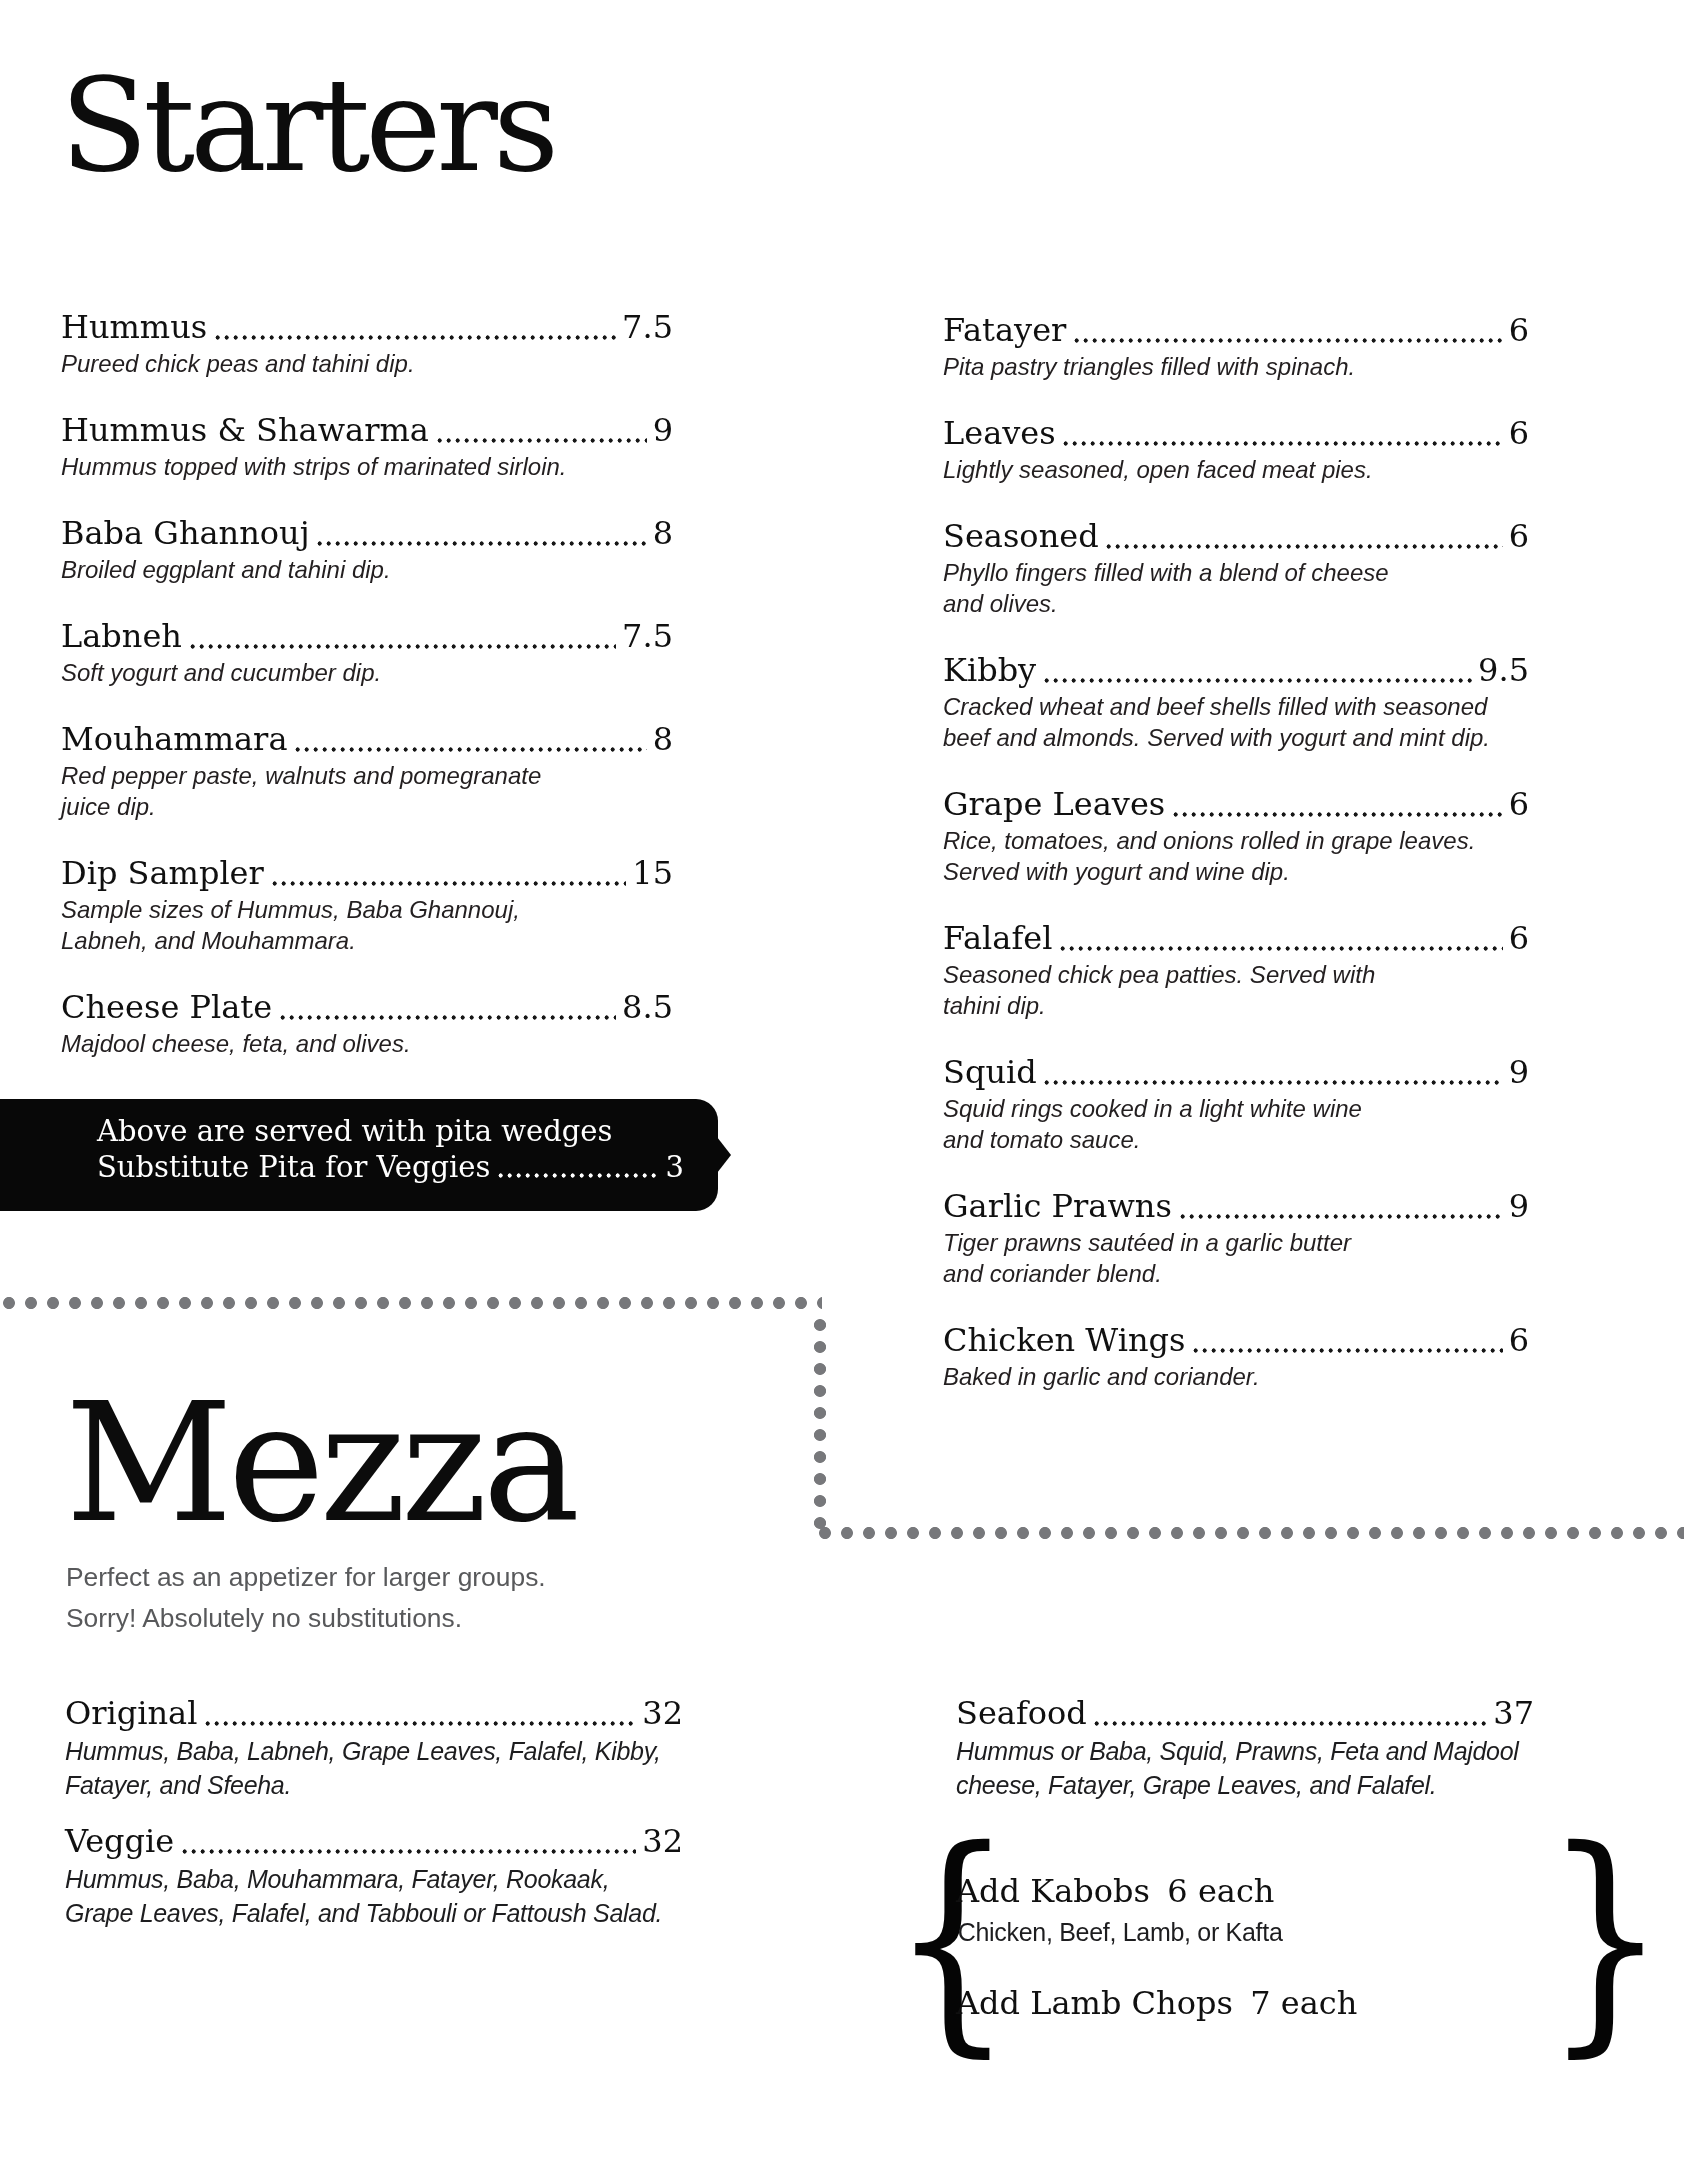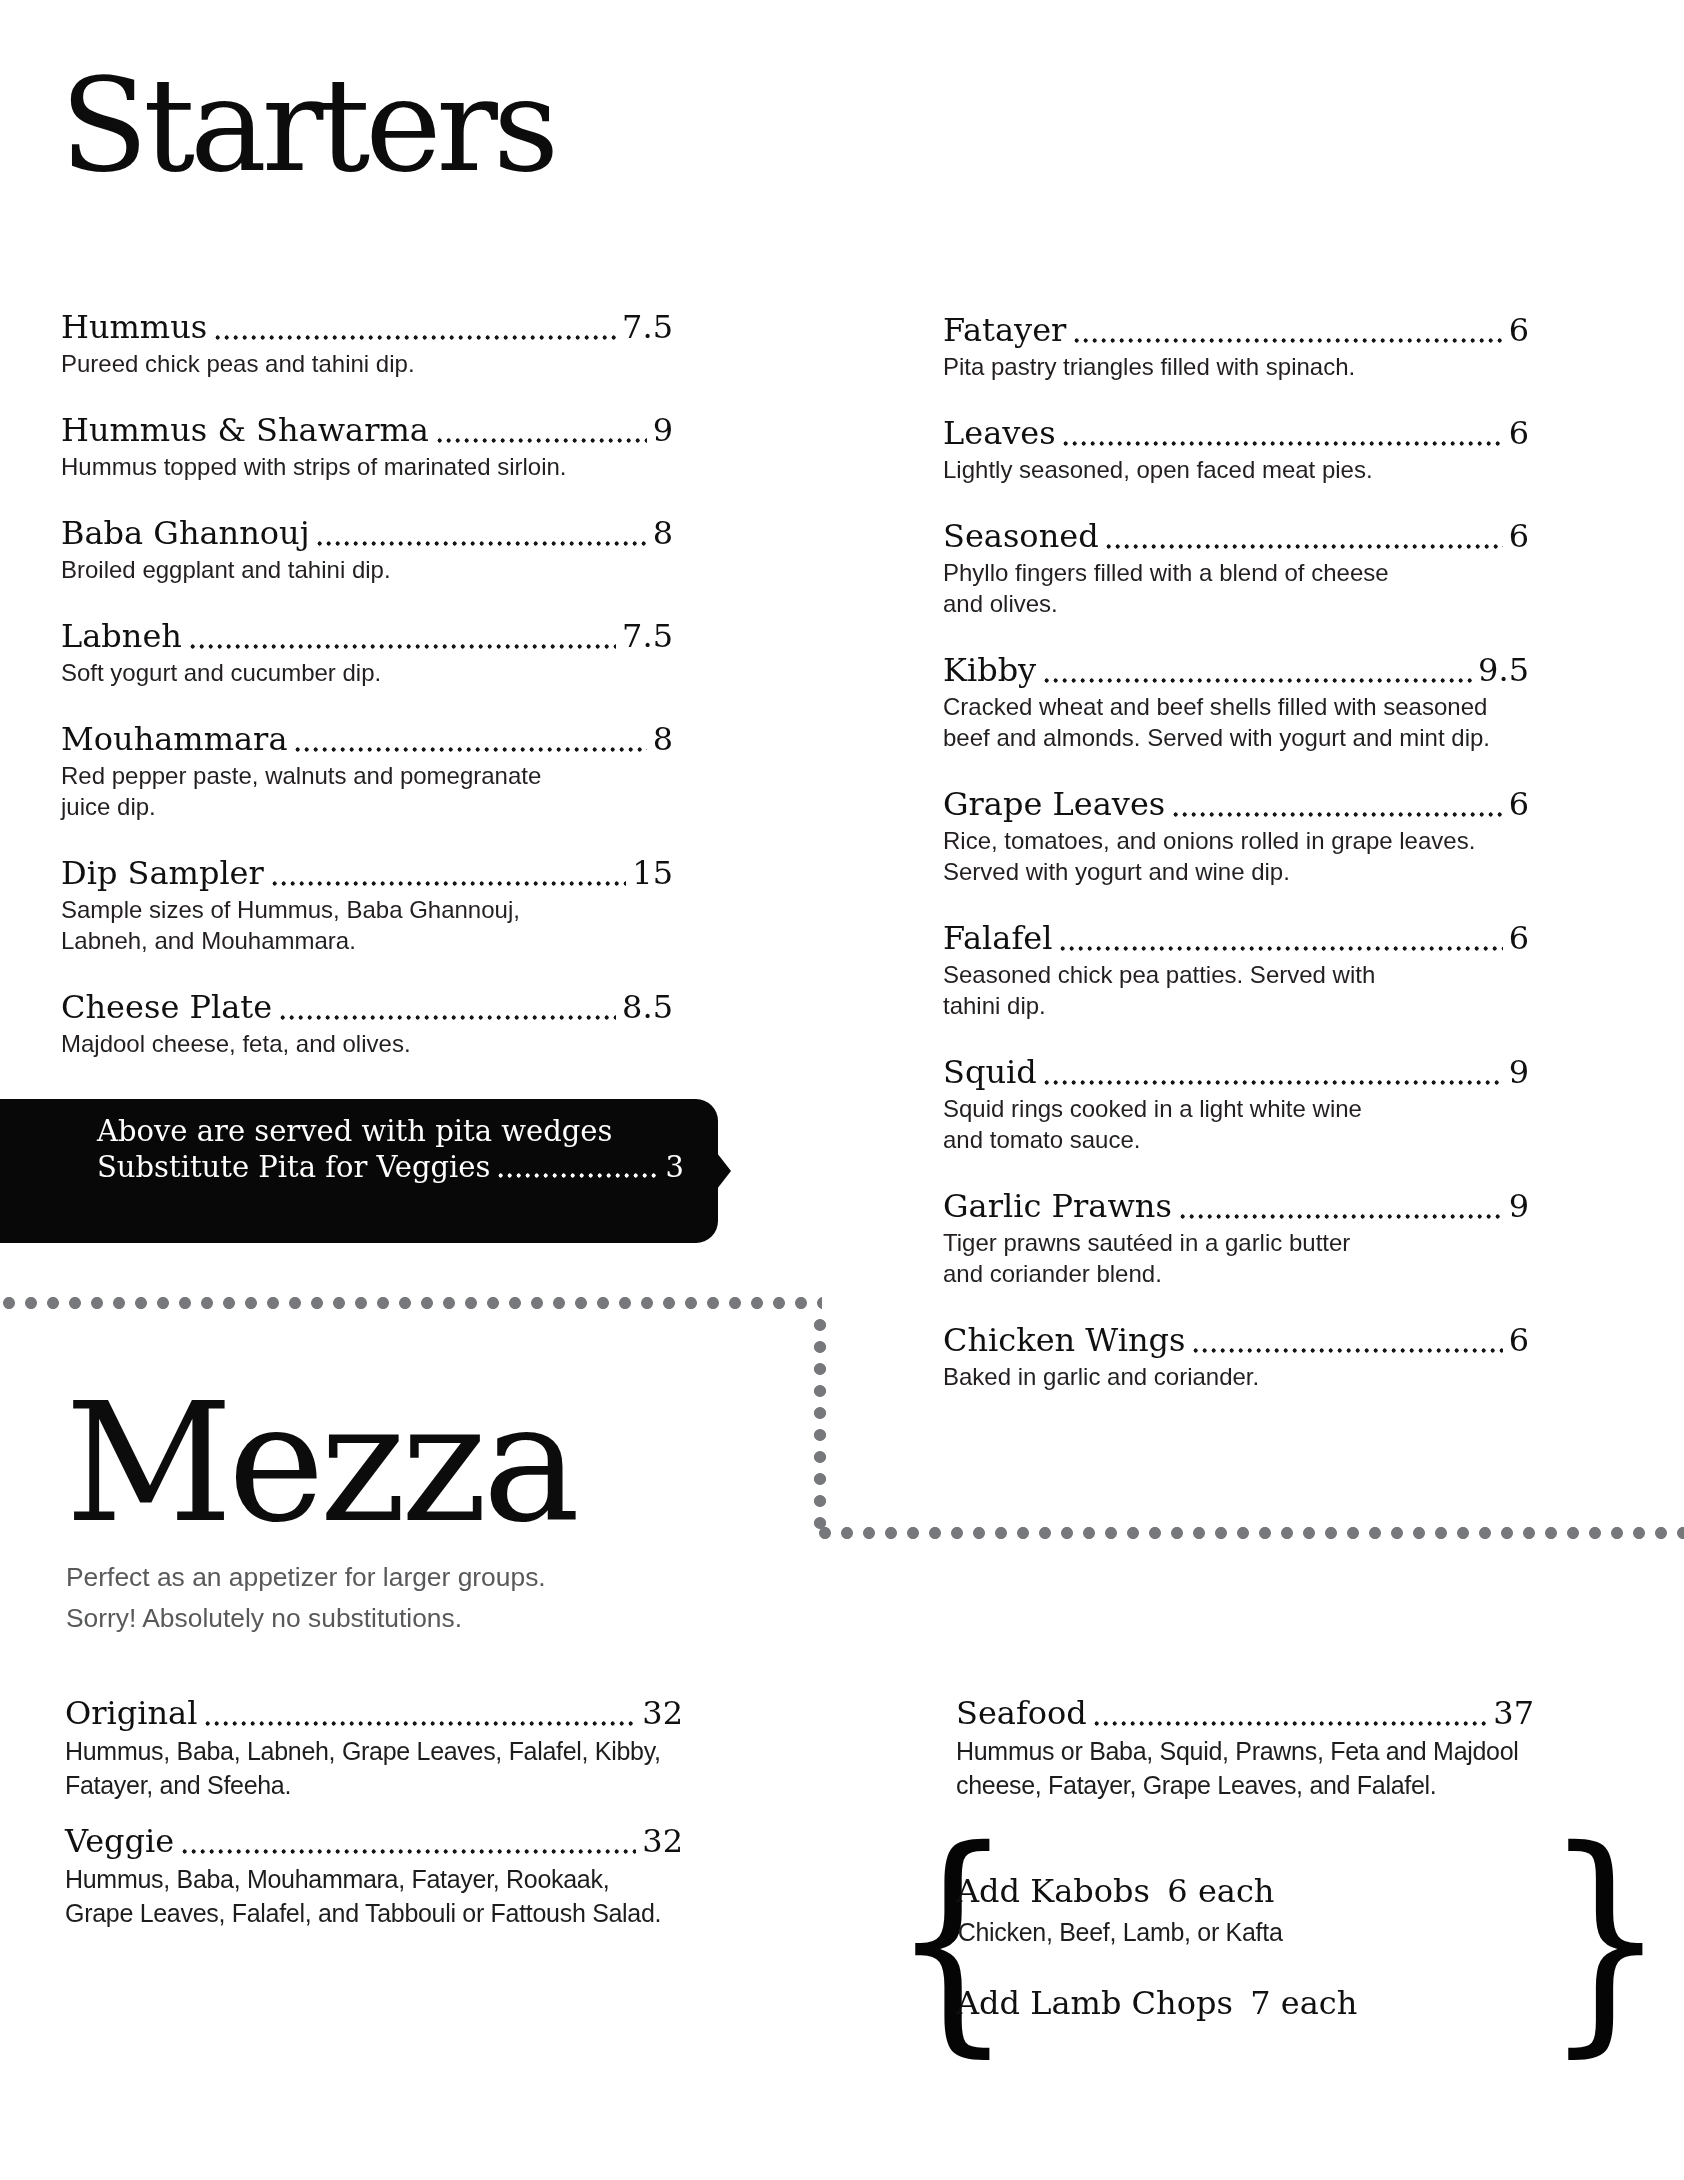--- a/index.html
+++ b/index.html
@@ -20,27 +20,27 @@
   .mezza-right{left:956px;top:1693px;width:578px;}
 
   .mi{margin-bottom:31px;}
   .mi .row{display:flex;align-items:baseline;}
   .name{font-family:"DejaVu Serif",serif;font-size:32px;line-height:41px;color:#101010;white-space:nowrap;}
   .price{font-family:"DejaVu Serif",serif;font-size:32px;line-height:41px;color:#101010;white-space:nowrap;padding-left:3.4px;}
   .leader{flex:1;align-self:flex-end;height:6.8px;margin:0 2.6px 6.8px 7.7px;
           background-image:radial-gradient(circle at 2.6px 3.4px,#161616 1.8px,transparent 2.3px);
           background-size:9px 6.8px;background-repeat:repeat-x;}
   .leader.white{background-image:radial-gradient(circle at 2.6px 3.4px,#ffffff 1.8px,transparent 2.3px);}
-  .desc-line{font-size:24px;line-height:31px;color:#231f20;}
+  .desc-line{font-size:24px;line-height:31px;color:#231f20;font-style:italic;}
   .mi .desc-line:first-of-type{margin-top:4.3px;}
   .mz .desc-line{font-size:25px;line-height:34px;letter-spacing:-0.3px;color:#1d1d1f;}
   .mz{margin-bottom:19px;}
 
   
-  .note-box{position:absolute;left:0;top:1099px;width:718px;height:144px;background:#080808;
+  .note-box{position:absolute;left:0;top:1099px;width:718px;height:112px;background:#080808;
             border-radius:0 22px 22px 0;box-sizing:border-box;padding:13.6px 34px 0 97px;color:#ffffff;}
   .note-box::after{content:"";position:absolute;right:-12.8px;top:50%;transform:translateY(-50%);
             border-top:18px solid transparent;border-bottom:18px solid transparent;border-left:14.5px solid #080808;}
   .note-line1{font-family:"DejaVu Serif",serif;font-size:29px;line-height:36px;white-space:nowrap;}
   .note-row{display:flex;align-items:flex-end;}
   .note-row .name,.note-row .price{color:#ffffff;font-size:29px;line-height:37px;}
 
   
   .div-dots{position:absolute;}
   .div-h{height:13.6px;background-image:radial-gradient(circle at 6px 6.8px,#77787b 5.5px,transparent 6.3px);

